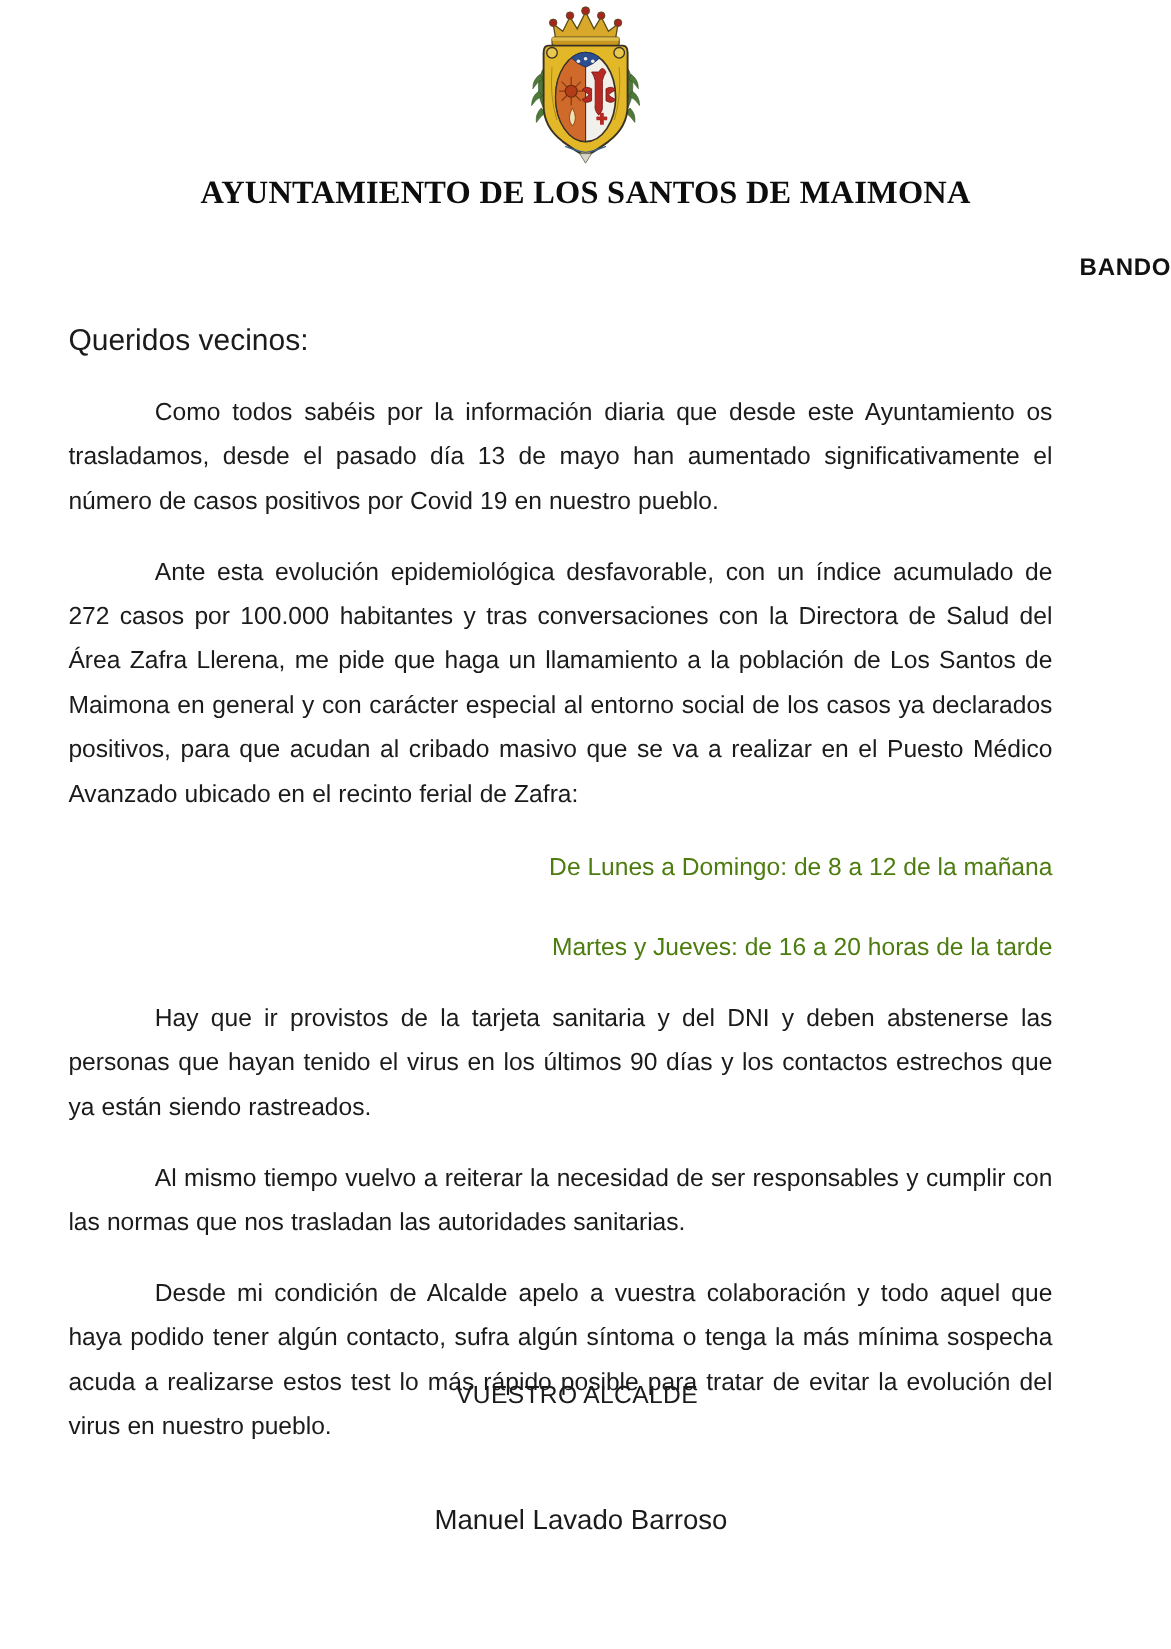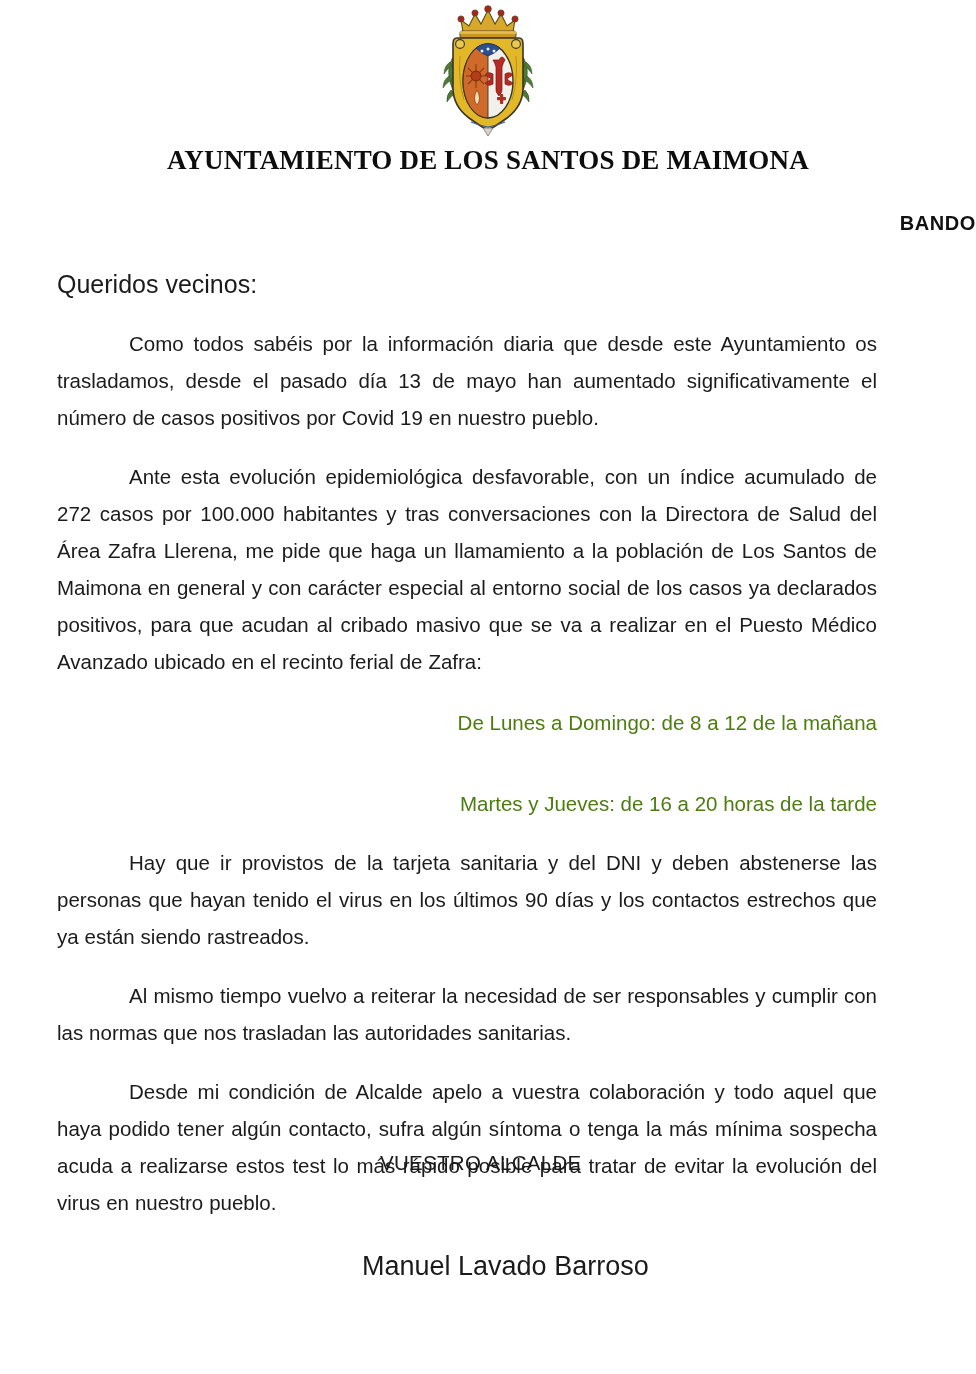--- a/index.html
+++ b/index.html
@@ -95,21 +95,21 @@
   }
   p.schedule {
     margin: 0;
     padding-left: 72px;
     font-size: 20.5px;
     line-height: 37px;
     text-align: right;
     color: #4d7c0f;
   }
   p.schedule.first { margin-top: 24px; }
-  p.schedule.second { margin-top: 44px; }
+  p.schedule.second { margin-top: 30px; }
 
   
   .sig-date {
     position: absolute;
     top: 1097px;
     left: 398px;
     font-size: 20.5px;
     line-height: 32px;
     color: #1b1b1b;
   }
@@ -119,21 +119,21 @@
     left: 380px;
     font-size: 20.5px;
     line-height: 32px;
     letter-spacing: 0.3px;
     color: #1b1b1b;
   }
   .sig-name {
     position: absolute;
     top: 1250px;
     left: 362px;
-    font-size: 27px;
+    font-size: 23px;
     line-height: 32px;
     color: #1b1b1b;
   }
 </style>
 </head>
 <body>
 
 <div class="page">
 
   <div class="crest-wrap">

